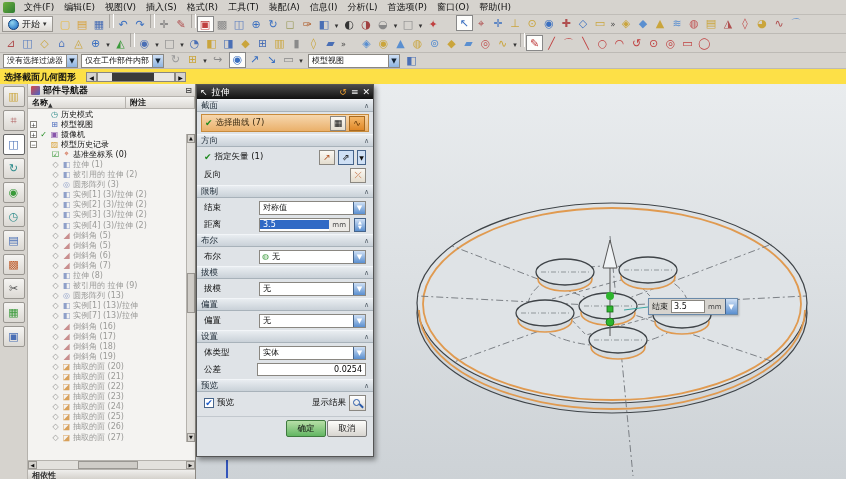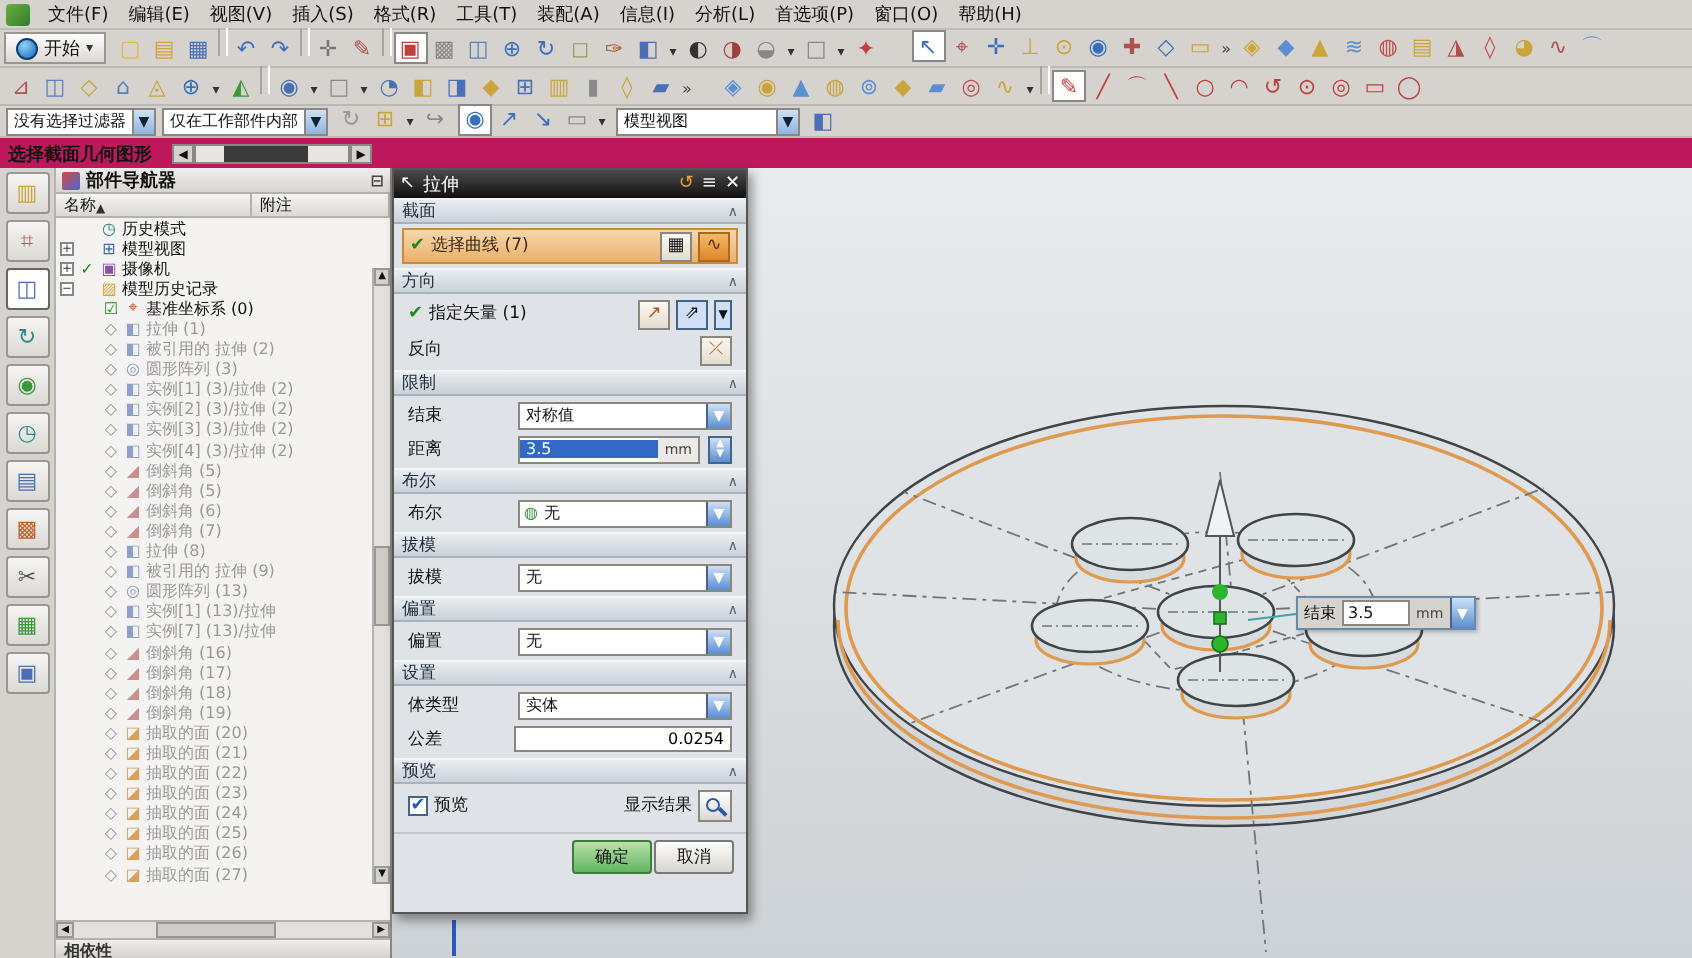--- a/index.html
+++ b/index.html
@@ -21,41 +21,41 @@
   .start-btn { display:inline-flex; align-items:center; gap:3px; border:1px solid #9a9792; background:linear-gradient(#fefefe,#dcd9d4); padding:1px 5px; height:16px; margin-right:4px; }
   .start-btn .globe { width:11px; height:11px; border-radius:50%; background:radial-gradient(circle at 35% 30%,#8fd3f0,#1565c0); border:1px solid #0d3c7a;}
   .start-btn .lbl { font-size:9px; }
   .start-btn .car { font-size:7px; color:#333;}
 
   .selbar { height:16px; display:flex; align-items:center; gap:3px; padding:0 3px; background:#d6d3ce; border-bottom:1px solid #bdbab5;}
   .combo { display:flex; align-items:center; height:14px; border:1px solid #8a8781; background:#fff; }
   .combo .ctext { padding:0 3px; font-size:8px; white-space:nowrap; }
   .combo .cbtn { width:11px; height:100%; background:linear-gradient(#cfe0f5,#8fb4e0); border-left:1px solid #8a8781; color:#123; font-size:7px; display:flex; align-items:center; justify-content:center;}
 
-  .promptbar { height:17px; display:flex; align-items:center; background:#be185d; border-bottom:1px solid #a8a5a0; padding:0 4px; gap:10px;}
+  .promptbar { height:17px; display:flex; align-items:center; background:#fde047; border-bottom:1px solid #a8a5a0; padding:0 4px; gap:10px;}
   .prompt-text { font-weight:bold; font-size:9px; }
   .pager { display:flex; align-items:center; height:10px; }
   .pager .pbtn { width:11px; height:10px; border:1px solid #8a8781; background:#d6d3ce; font-size:6px; display:flex;align-items:center;justify-content:center;}
   .pager .ptrack { width:78px; height:10px; border:1px solid #8a8781; background:#e8e6e2; position:relative;}
   .pager .pthumb { position:absolute; left:14px; top:0; width:42px; height:8px; background:#3a3a3a; }
 
   
   .main { position:absolute; left:0; top:84px; width:846px; height:395px; }
 
   .resbar { position:absolute; left:0; top:0; width:28px; height:395px; background:#d6d3ce; border-right:1px solid #b5b2ad; display:flex; flex-direction:column; align-items:center; padding-top:2px; gap:3px;}
   .res-tab { width:22px; height:21px; border:1px solid #9a9792; background:linear-gradient(#f5f4f2,#dcd9d4); display:flex; align-items:center; justify-content:center; font-size:11px; border-radius:2px;}
   .res-tab.active { background:#fff; border-color:#666; }
 
   
   .nav { position:absolute; left:28px; top:0; width:168px; height:395px; background:#f2f1ef; border-right:1px solid #8a8781; display:flex; flex-direction:column; }
   .nav-title { height:13px; display:flex; align-items:center; gap:3px; padding:0 3px; background:linear-gradient(#efeeec,#d9d6d1); border-bottom:1px solid #b5b2ad; font-weight:bold; font-size:9px;}
   .nav-title .nico { width:9px; height:9px; background:linear-gradient(135deg,#d84848,#4868c8); border-radius:1px;}
   .nav-title .pin { margin-left:auto; font-size:8px; color:#444; }
   .nav-cols { height:12px; display:flex; border-bottom:1px solid #b5b2ad; background:linear-gradient(#f5f4f2,#dcd9d4); font-size:8px;}
-  .nav-cols .col { padding:0 4px; border-right:1px solid #b5b2ad; display:flex; align-items:flex-end; gap:0;}
+  .nav-cols .col { padding:0 4px; border-right:1px solid #b5b2ad; display:flex; align-items:flex-end; gap:0;font-weight:bold;}
   .col-name { width:98px; } .col-note { flex:1; }
   .sort { font-size:6px; color:#333; }
   .tree { flex:1; overflow:hidden; background:#f4f3f1; position:relative; padding-left:2px;}
   .trow { height:10.1px; display:flex; align-items:center; gap:2px; font-size:8px; white-space:nowrap; }
   .trow .pre { width:7px; height:7px; font-size:6px; line-height:6px; text-align:center; border:1px solid #8a8781; background:#fff; color:#333;}
   .trow .pre:empty { border:none; background:transparent; }
   .trow .mark { width:9px; text-align:center; font-size:8px; }
   .trow .tico { width:9px; text-align:center; font-size:8px; }
   .trow .tlabel { }
   .trow .tlabel.gray { color:#9a9a98; }

